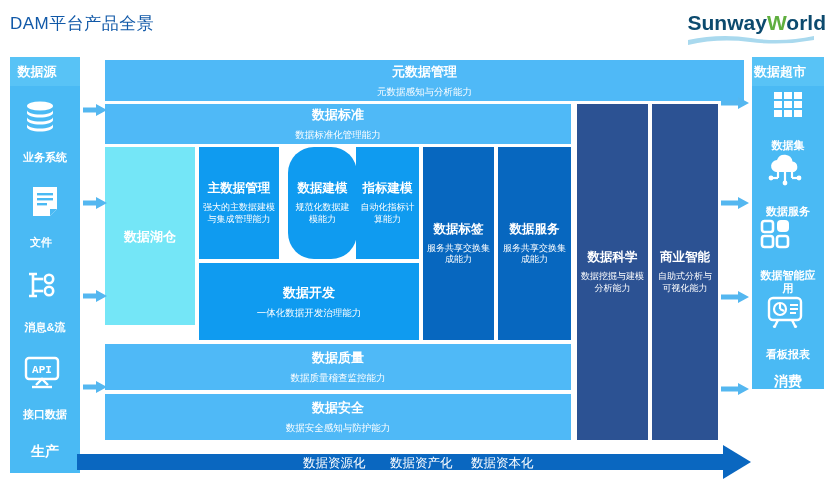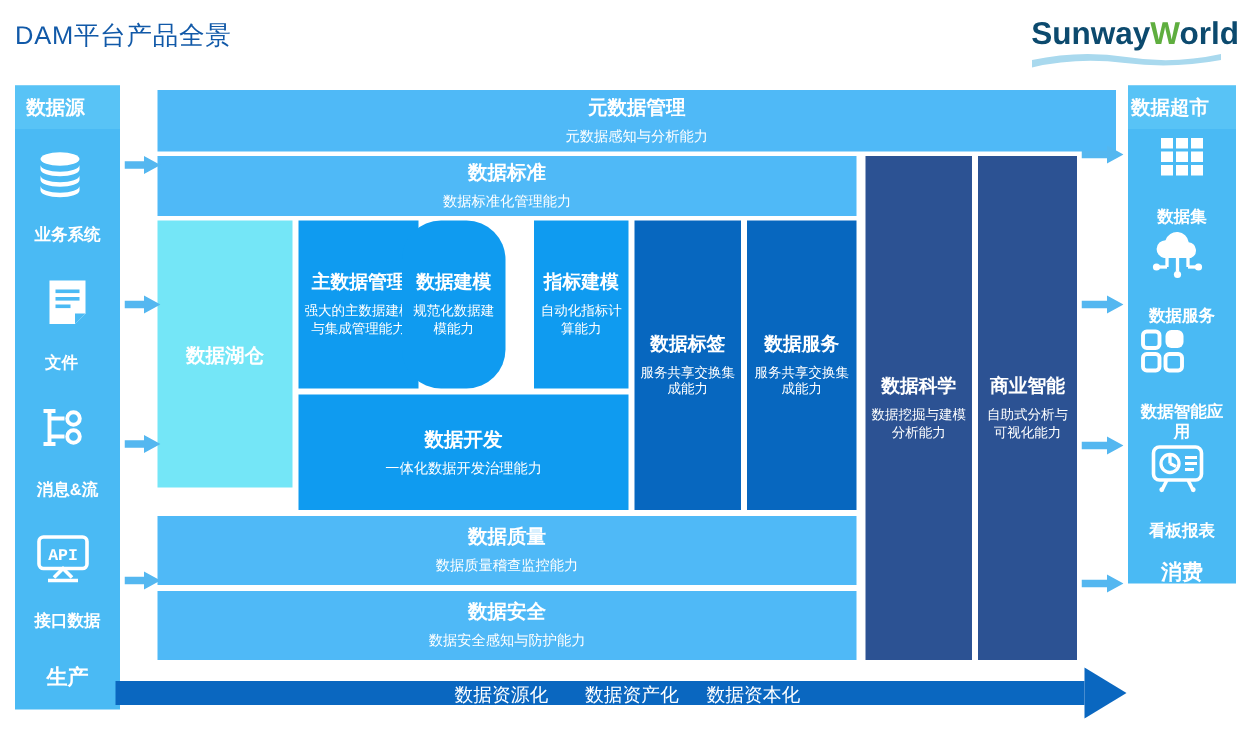--- a/index.html
+++ b/index.html
@@ -172,21 +172,21 @@
 
   <div class="abs blk lake" style="left:105px;top:147px;width:90px;height:178px;">
     <div class="t">数据湖仓</div>
   </div>
 
   <div class="abs blk azure boxsm" style="left:199px;top:147px;width:80px;height:112px;">
     <div class="t">主数据管理</div>
     <div class="s">强大的主数据建模与集成管理能力</div>
   </div>
 
-  <div class="abs blk azure boxsm" style="left:268px;top:147px;width:69px;height:112px;border-radius:26px;">
+  <div class="abs blk azure boxsm" style="left:288px;top:147px;width:69px;height:112px;border-radius:26px;">
     <div class="t">数据建模</div>
     <div class="s">规范化数据建模能力</div>
   </div>
 
   <div class="abs blk azure boxsm" style="left:356px;top:147px;width:63px;height:112px;">
     <div class="t">指标建模</div>
     <div class="s">自动化指标计算能力</div>
   </div>
 
   <div class="abs blk azure" style="left:199px;top:263px;width:220px;height:77px;">

